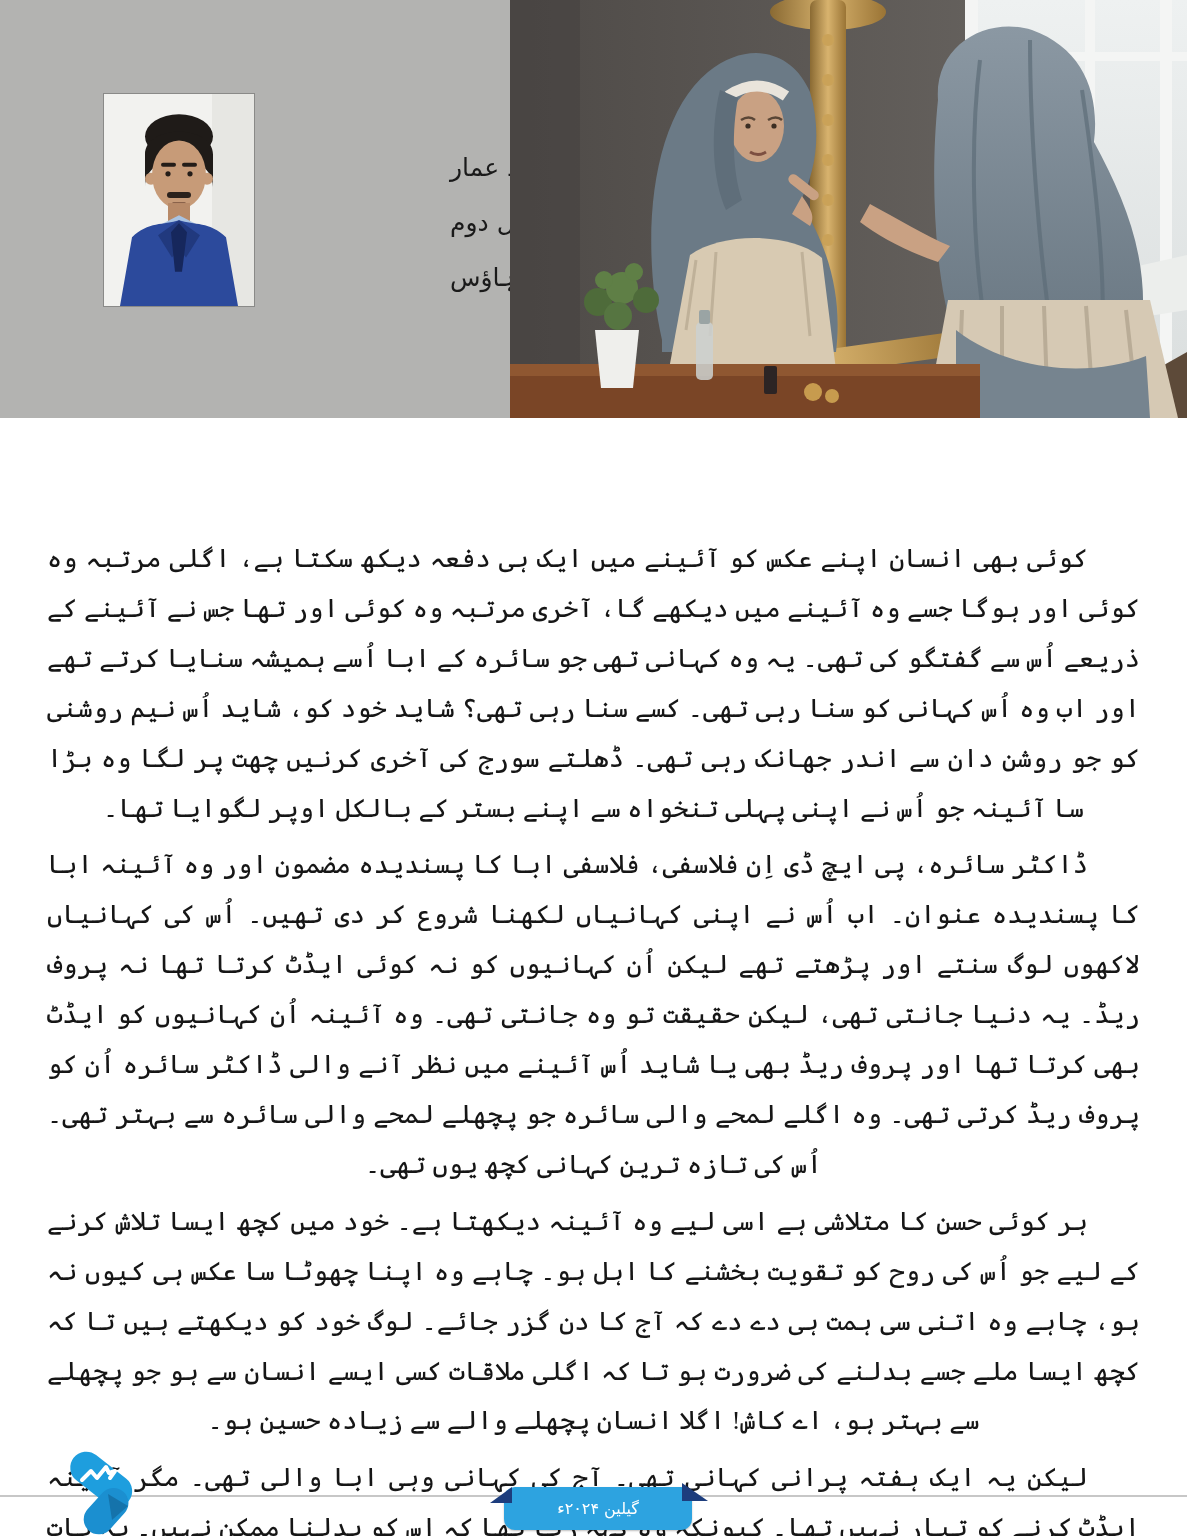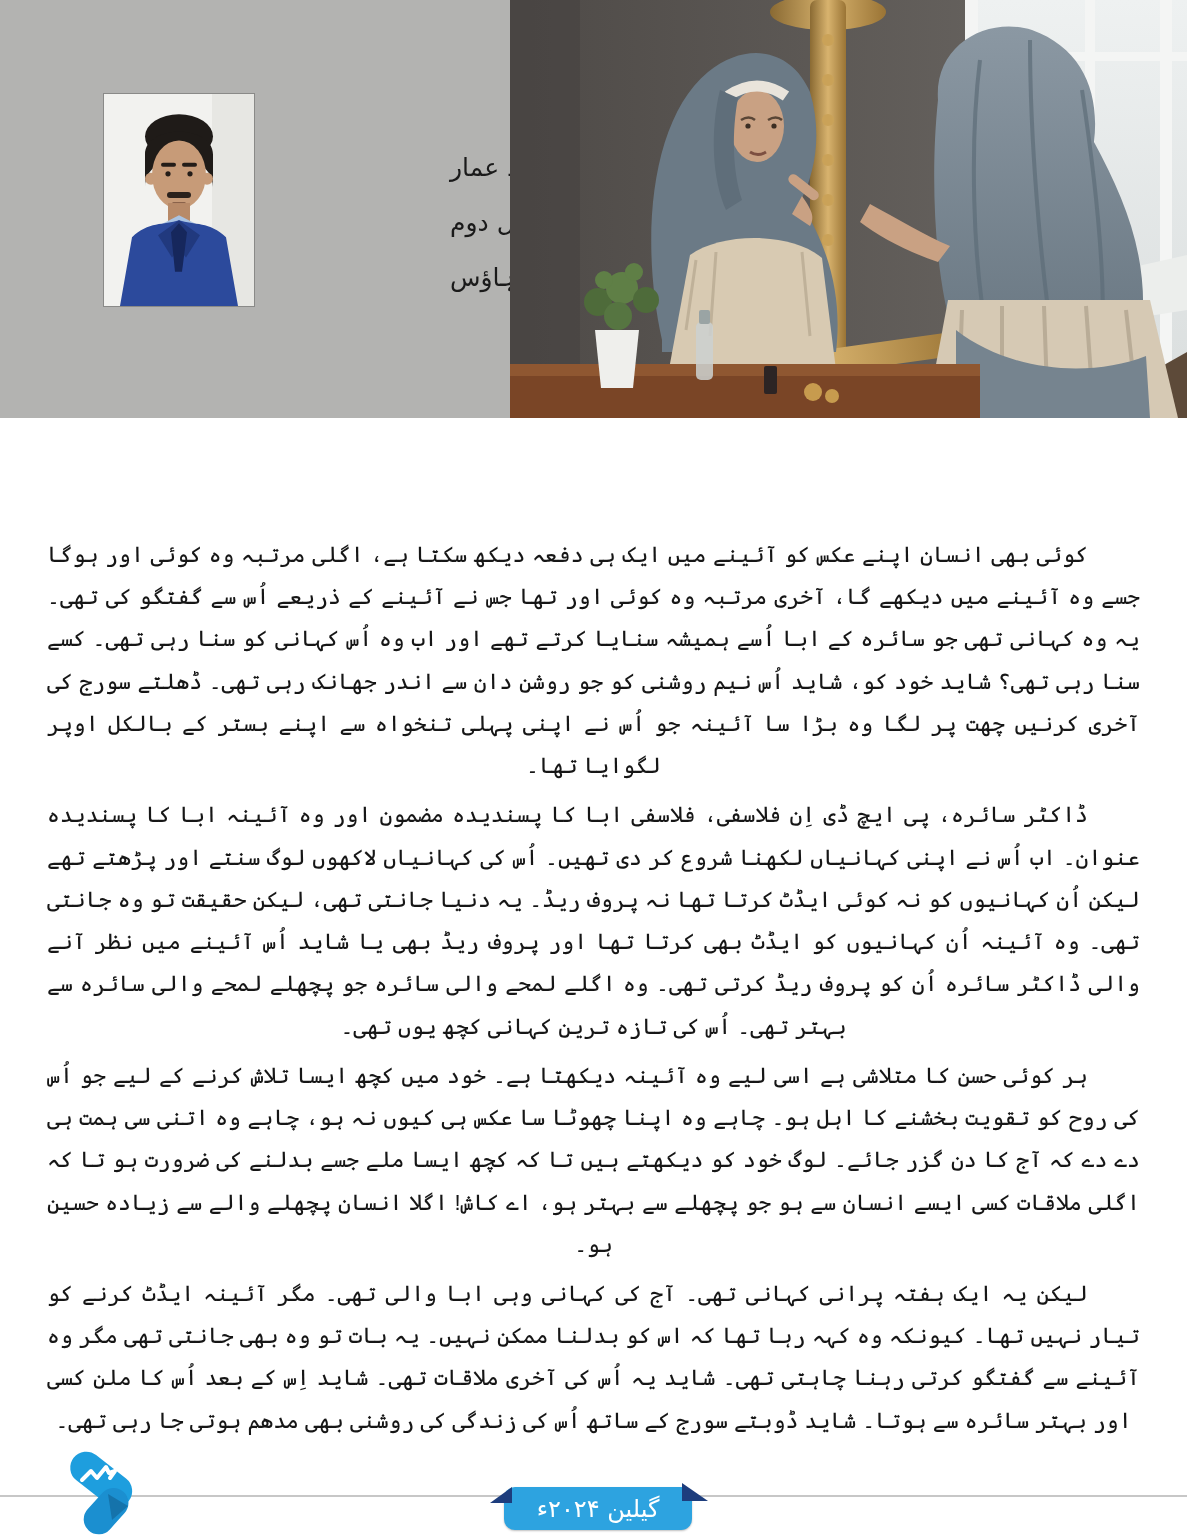--- a/index.html
+++ b/index.html
@@ -22,35 +22,35 @@
   .banner-cap{position:absolute;top:0;left:0;width:336px;height:20px;border-radius:10px;
               background:linear-gradient(90deg,#a9a9a9 0%,#1c1c1c 7%,#0a0a0a 50%,#1c1c1c 93%,#a9a9a9 100%);}
   .banner-body{position:absolute;top:7px;left:13px;width:310px;height:95px;
                background:linear-gradient(180deg,#4a4a4a 0%,#0a0a0a 48%,#000 100%);
                border-radius:10px 10px 44px 44px;display:flex;align-items:center;justify-content:center;}
   .title-text{color:#ffffff;font-family:"DejaVu Serif",serif;font-size:50px;font-weight:bold;
               direction:rtl;transform:translateY(-2px);}
 
   
   .article{position:absolute;top:534px;left:47px;width:1093px;direction:rtl;}
-  .article p{margin:0 0 7px 0;font-size:22px;line-height:1.92;
+  .article p{margin:0 0 7px 0;font-size:26px;line-height:1.92;
              text-align:justify;text-align-last:center;text-indent:52px;
-             font-family:Liberation Sans, sans-serif;color:#161616;}
+             font-family:Liberation Serif, serif;color:#161616;}
 
   
   .footer-line{position:absolute;top:1495px;left:0;width:1187px;height:2px;background:#c7c7c7;}
   .corner-ribbon{position:absolute;left:52px;top:1436px;width:100px;height:100px;}
   .corner-ribbon svg{display:block;width:100%;height:100%;}
   .year-banner{position:absolute;left:504px;top:1487px;width:188px;height:43px;
                background:#2da3e0;border-radius:11px;display:flex;align-items:center;justify-content:center;
                box-shadow:0 1px 2px rgba(0,0,0,.25);}
   .tri{position:absolute;width:0;height:0;}
   .tri-l{left:-14px;top:0;border-bottom:16px solid #1d3d7d;border-left:22px solid transparent;}
   .tri-r{right:-16px;top:-4px;border-bottom:18px solid #1d3d7d;border-right:26px solid transparent;}
-  .year-text{position:relative;color:#ffffff;font-size:24px;direction:rtl;z-index:2;}
+  .year-text{position:relative;color:#ffffff;font-size:16px;direction:rtl;z-index:2;}
 </style>
 </head>
 <body>
 
 <div class="page">
 
   <div class="header">
     <div class="author-panel">
       <div class="author-photo">
         <svg viewBox="0 0 150 210" preserveAspectRatio="none">

